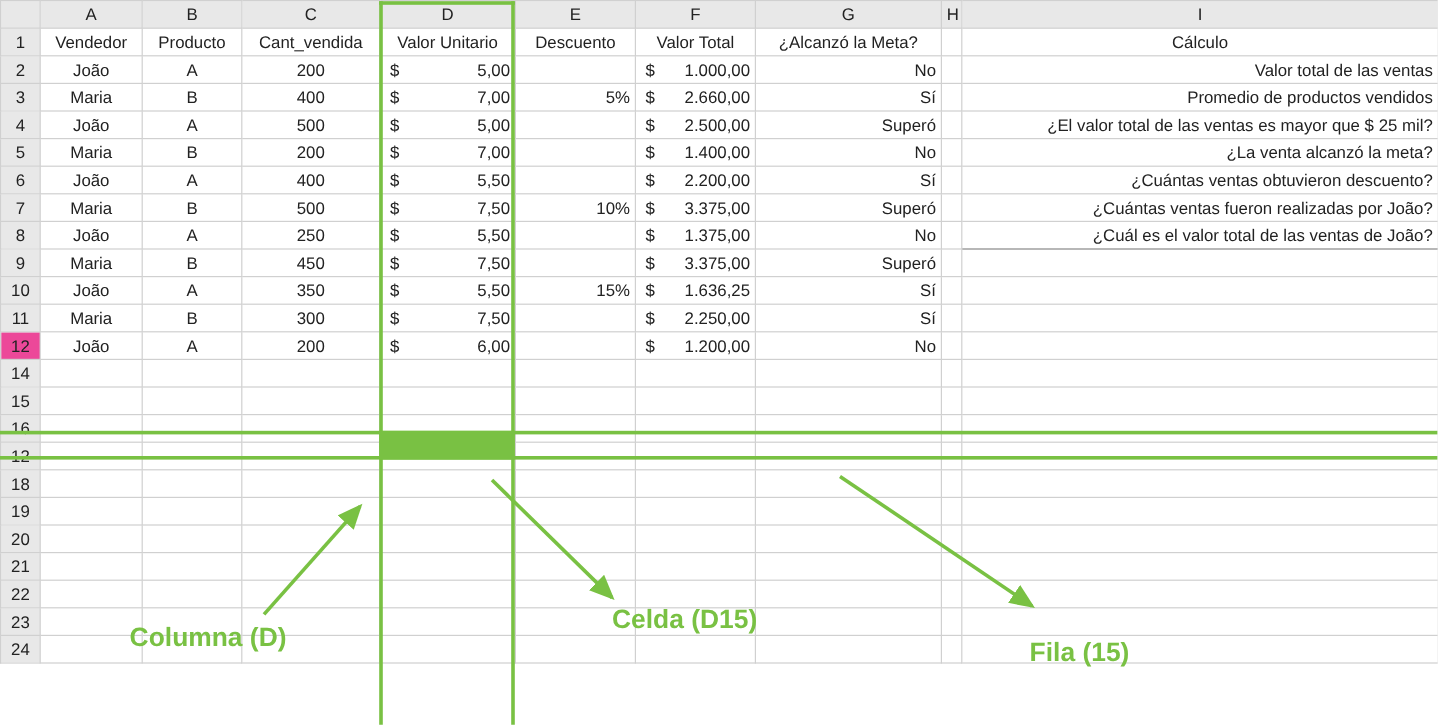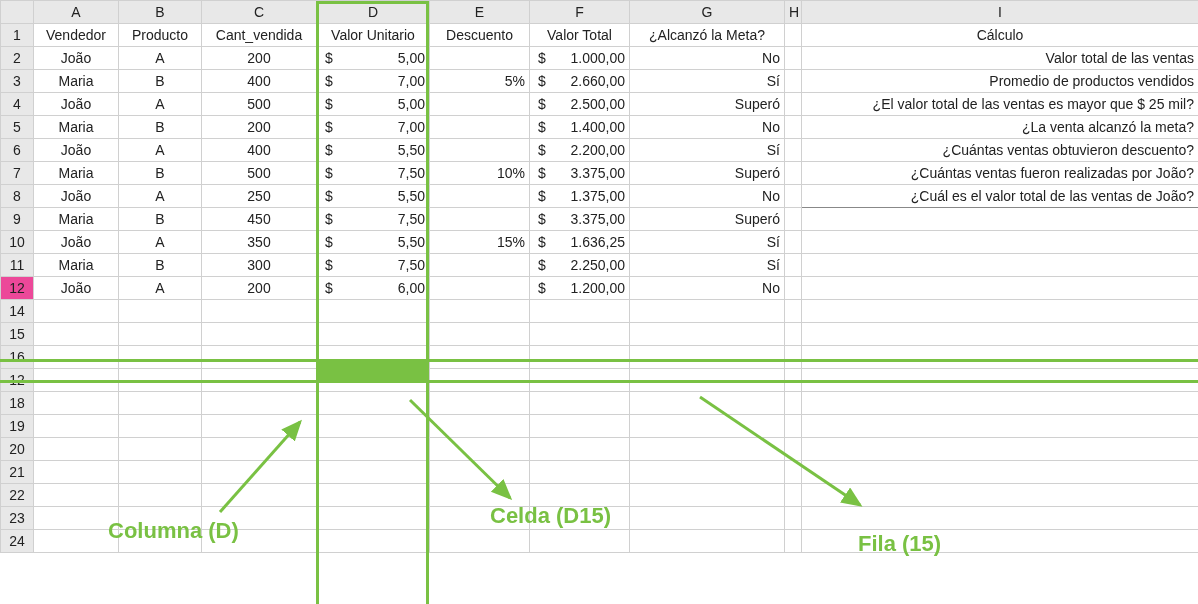--- a/index.html
+++ b/index.html
@@ -472,16 +472,16 @@
 <svg class="arrow" style="left:690px;top:387px" width="190" height="130">
   <defs>
         <marker id="ah3" markerWidth="10" markerHeight="10" refX="6" refY="3" orient="auto">
           <path d="M0,0 L7,3 L0,6 Z" fill="#79c143"></path>
         </marker>
       </defs>
   <line x1="10" y1="10" x2="170" y2="118" stroke="#79c143" stroke-width="3" marker-end="url(#ah3)"></line>
 </svg>
 
 <div class="annot" style="left:108px;top:518px">Columna (D)</div>
-<div class="annot" style="left:490px;top:503px">Celda (D15)</div>
+<div class="annot" style="left:510px;top:503px">Celda (D15)</div>
 <div class="annot" style="left:858px;top:531px">Fila (15)</div>
 
 </div>
 
 </body></html>

